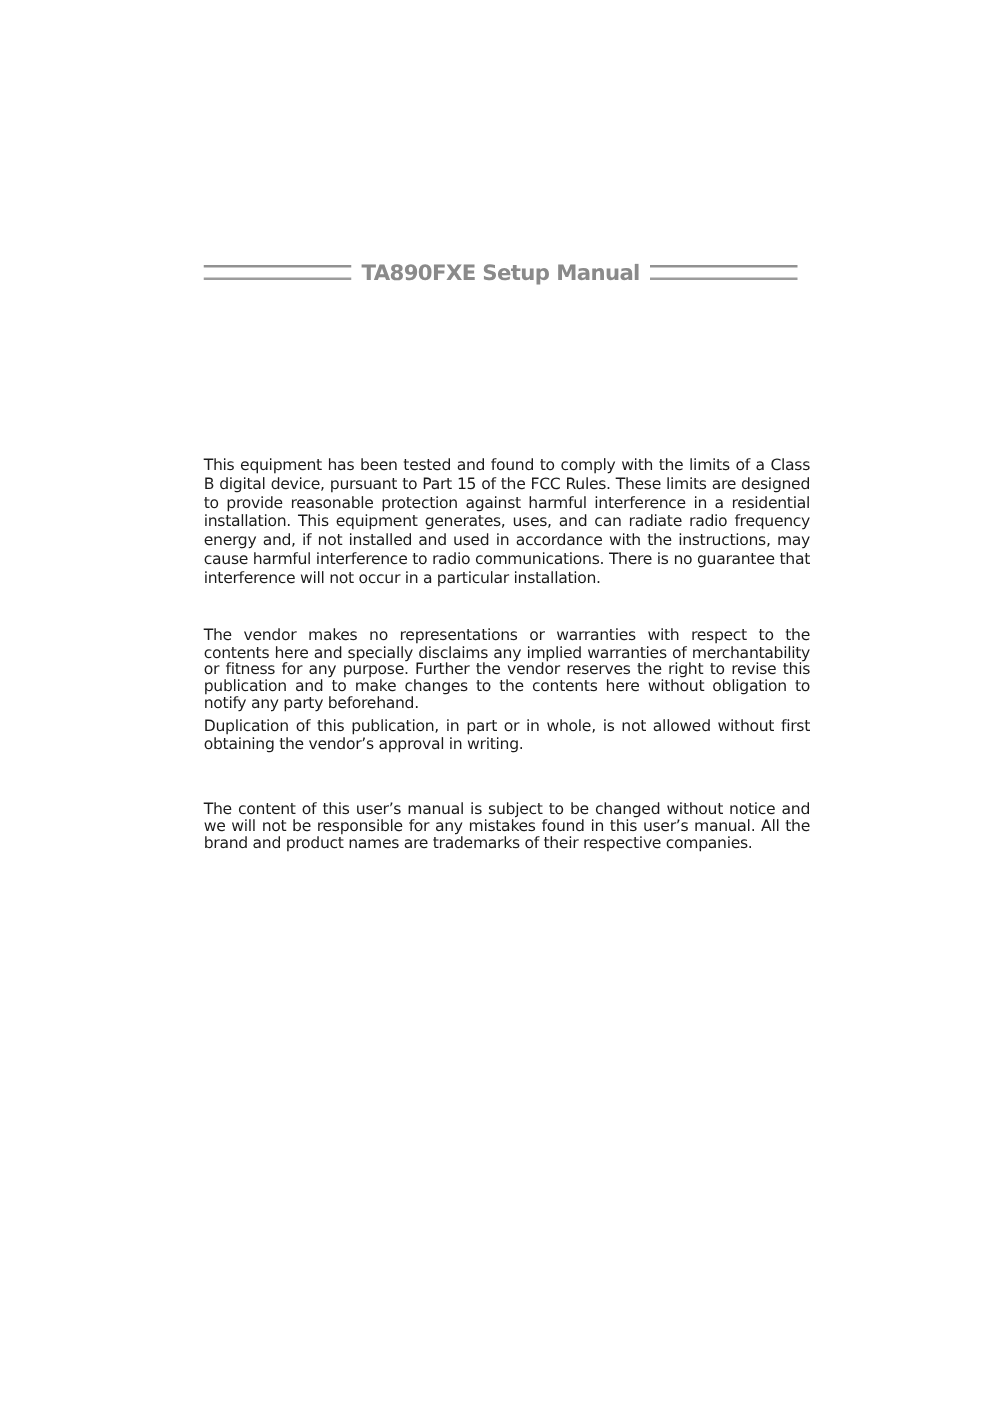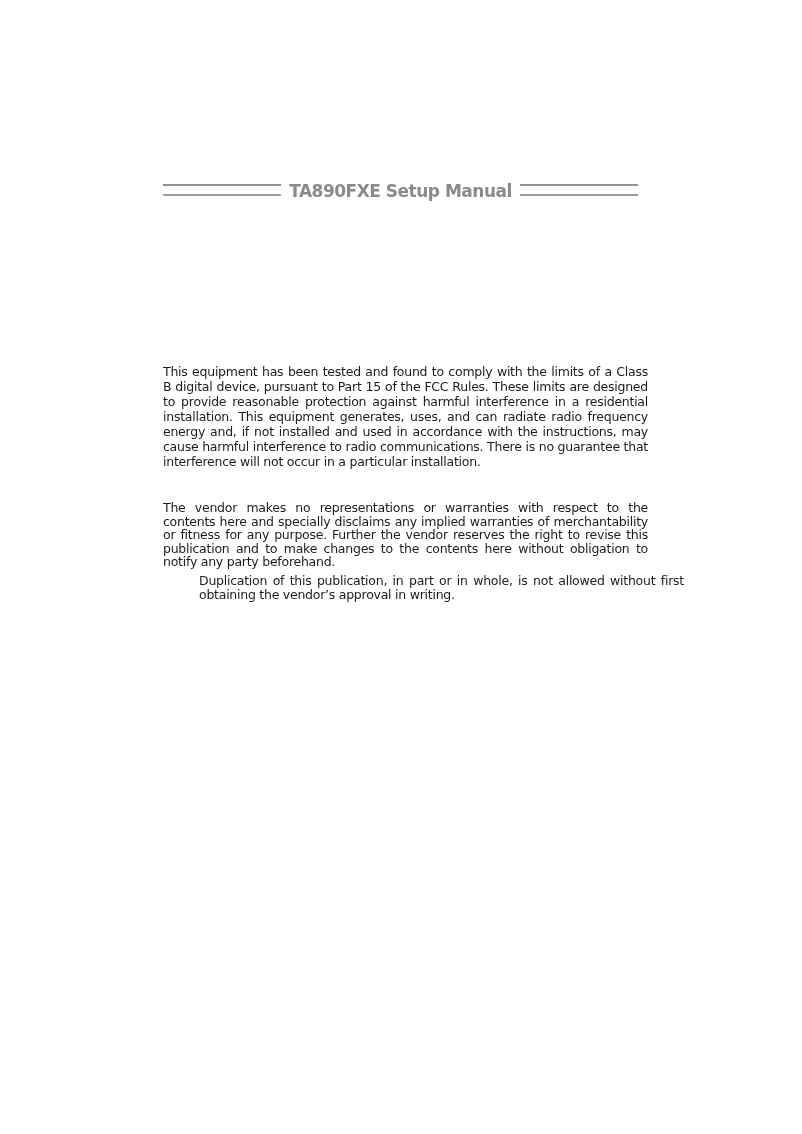--- a/index.html
+++ b/index.html
@@ -13,21 +13,21 @@
     height: 1134px;
     background: #ffffff;
     overflow: hidden;
     font-family: "DejaVu Sans", sans-serif;
   }
 
   
   .header-row {
     position: absolute;
     left: 163px;
-    top: 179px;
+    top: 207px;
     width: 475px;
     height: 24px;
     display: flex;
     align-items: center;
     gap: 8px;
   }
   .double-rule {
     flex: 1 1 auto;
     height: 8px;
     border-top: 2px solid #919191;
@@ -68,35 +68,36 @@
     width: 485px;
     margin: 0;
     font-family: "DejaVu Sans", sans-serif;
     font-size: 12.5px;
     letter-spacing: -0.25px;
     color: #1c1c1c;
     text-align: justify;
   }
   .para-1 { top: 344px; line-height: 15px; margin-top: 20px; }
   .para-2 { top: 501px; line-height: 13.5px; }
-  .para-3 { top: 574px; line-height: 13.5px; margin-left: 36px; }
+  .para-3 { top: 574px; line-height: 13.5px; }
   .para-4 { top: 640px; line-height: 13.5px; }
 </style>
 </head>
 <body>
 
 <div class="page">
 
   <div class="header-row">
     <div class="double-rule"></div>
     <div class="header-title">TA890FXE Setup Manual</div>
     <div class="double-rule"></div>
   </div>
 
 
   <p class="body-para para-1">This equipment has been tested and found to comply with the limits of a Class B digital device, pursuant to Part 15 of the FCC Rules. These limits are designed to provide reasonable protection against harmful interference in a residential installation. This equipment generates, uses, and can radiate radio frequency energy and, if not installed and used in accordance with the instructions, may cause harmful interference to radio communications. There is no guarantee that interference will not occur in a particular installation.</p>
 
   <p class="body-para para-2">The vendor makes no representations or warranties with respect to the contents here and specially disclaims any implied warranties of merchantability or fitness for any purpose. Further the vendor reserves the right to revise this publication and to make changes to the contents here without obligation to notify any party beforehand.</p>
 
   <p class="body-para para-3">Duplication of this publication, in part or in whole, is not allowed without first obtaining the vendor’s approval in writing.</p>
 
+  <p class="body-para para-4">The content of this user’s manual is subject to be changed without notice and we will not be responsible for any mistakes found in this user’s manual. All the brand and product names are trademarks of their respective companies.</p>
 
 </div>
 
 </body></html>

